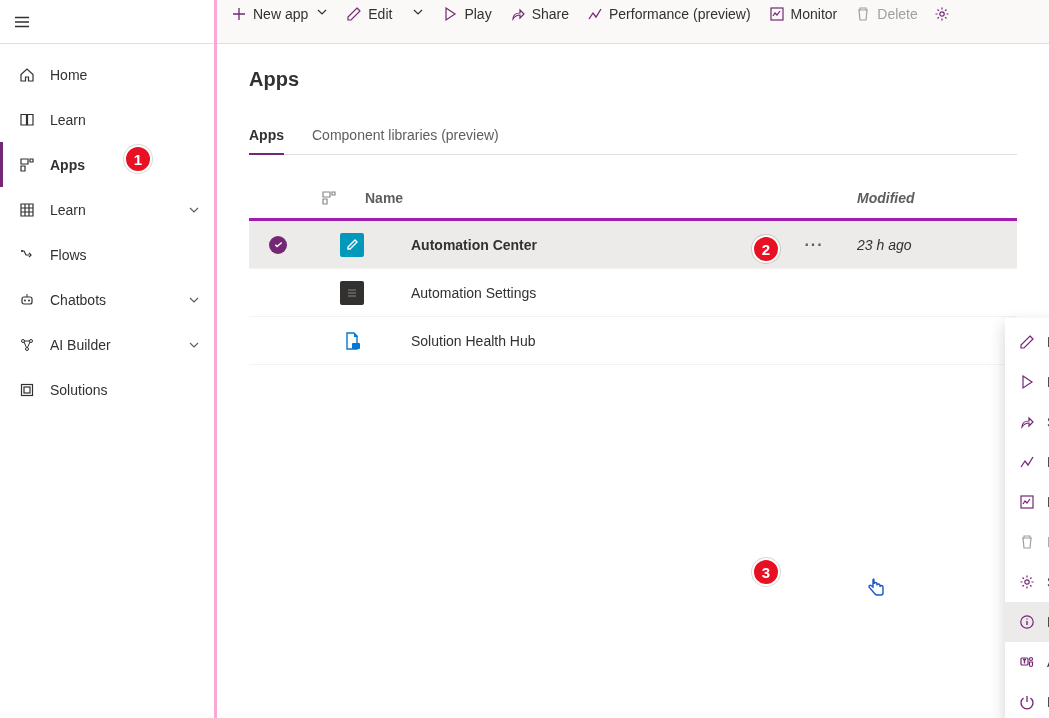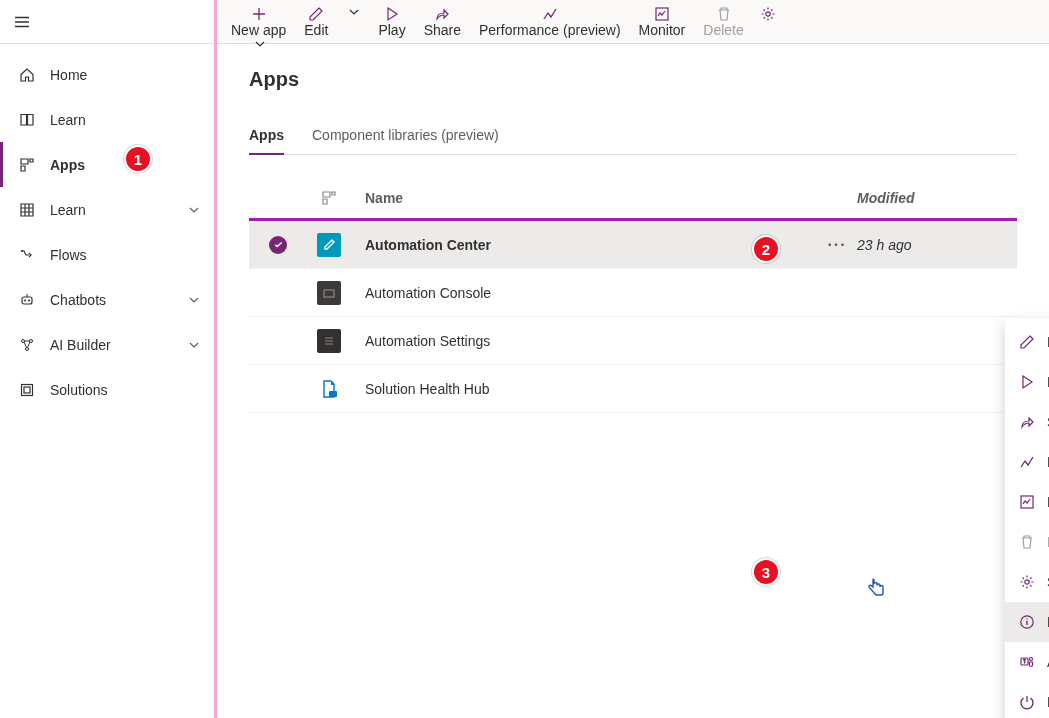--- a/index.html
+++ b/index.html
@@ -60,27 +60,27 @@
   height: 44px;
   display: flex;
   align-items: center;
   border-bottom: 1px solid #e1dfdd;
   background: #faf9f8;
   padding: 0 6px;
   gap: 2px;
 }
 .toolbar-btn {
   display: inline-flex;
-  align-items: center;
+  align-items: flex-start;
   height: 32px;
   padding: 0 8px;
   cursor: pointer;
   color: #323130;
+  gap: 6px;
   border-radius: 2px;
-  flex-direction: column;
 }
 .toolbar-btn.disabled { color: #a19f9d; cursor: default; }
 .toolbar-icon { width: 16px; height: 16px; display: inline-flex; }
 .toolbar-chevron {
   width: 12px; height: 12px;
   margin-left: 2px;
   display: inline-flex;
   align-items: center;
 }
 .icon-purple { color: #742774; }
@@ -110,20 +110,21 @@
 .col-check { width: 56px; }
 .col-icon { width: 48px; display: flex; align-items: center; justify-content: center; }
 .col-name { flex: 1; padding-left: 12px; }
 .col-ellipsis { width: 40px; display: flex; align-items: center; justify-content: center; }
 .col-modified { width: 160px; font-style: italic; }
 .table-row {
   display: flex;
   align-items: center;
   height: 48px;
   border-bottom: 1px solid #f3f2f1;
+  gap: 23px;
 }
 .table-row.selected { background: #edebe9; font-weight: 600; }
 .check-circle {
   width: 18px; height: 18px; border-radius: 50%;
   background: #742774;
   margin-left: 20px;
   display: flex; align-items: center; justify-content: center;
 }
 .app-tile {
   width: 24px; height: 24px;
@@ -401,33 +402,20 @@
               </svg>
             </div>
           </div>
         <div class="col-name">Automation Center</div>
         <div class="col-ellipsis">
             <span class="ellipsis-dots">···</span>
           </div>
         <div class="col-modified" style="font-weight:400;">23 h ago</div>
       </div>
 
-      <div class="table-row">
-        <div class="col-check"></div>
-        <div class="col-icon">
-            <div class="app-tile dark">
-              <svg viewBox="0 0 14 14">
-                <rect x="2" y="4" width="10" height="7" fill="none" stroke="#8a8886" stroke-width="1.2"></rect>
-              </svg>
-            </div>
-          </div>
-        <div class="col-name">Automation Console</div>
-        <div class="col-ellipsis"></div>
-        <div class="col-modified"></div>
-      </div>
 
       <div class="table-row">
         <div class="col-check"></div>
         <div class="col-icon">
             <div class="app-tile dark2">
               <svg viewBox="0 0 14 14">
                 <path stroke="#8a8886" stroke-width="1.2" d="M3 4h8M3 7h8M3 10h8"></path>
               </svg>
             </div>
           </div>

